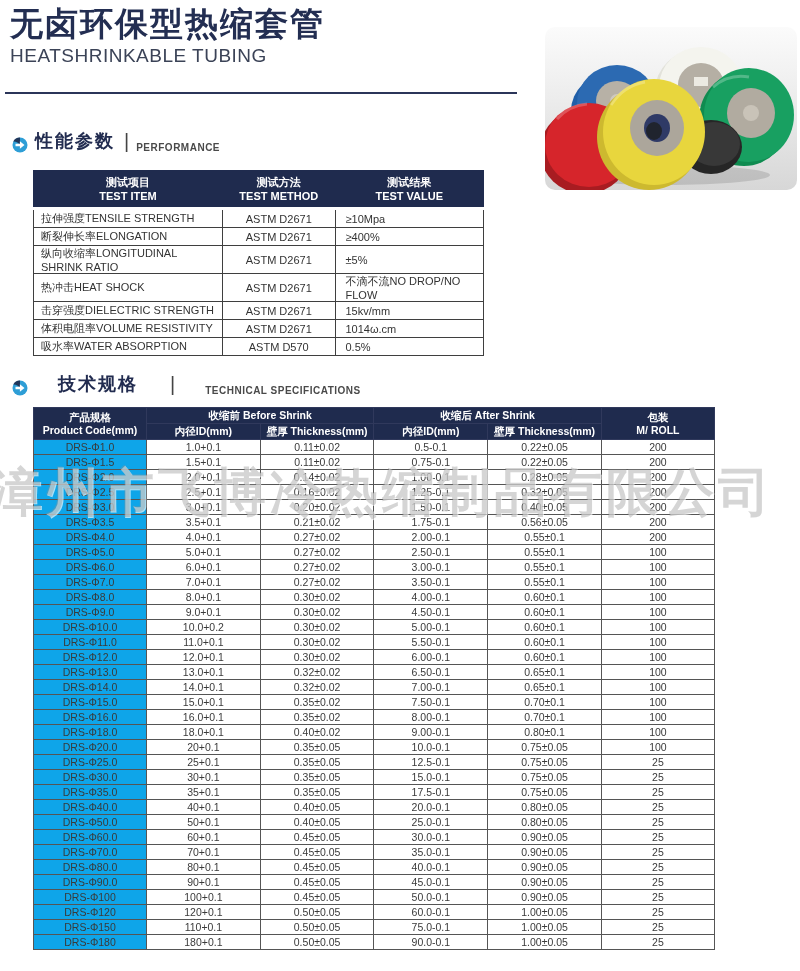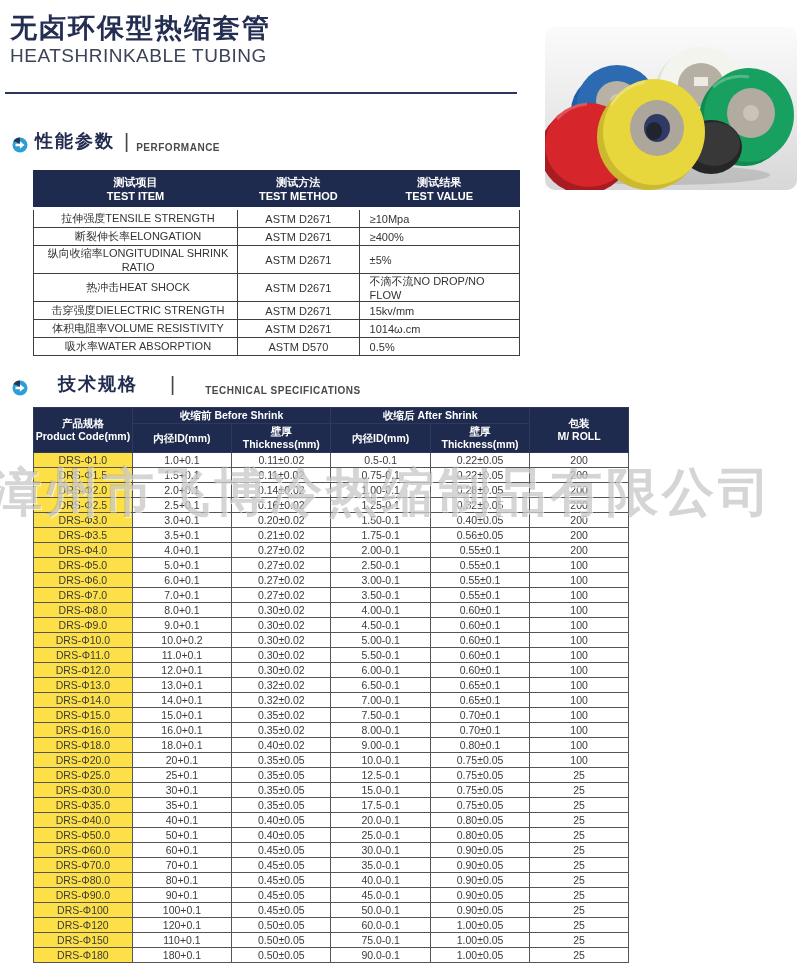--- a/index.html
+++ b/index.html
@@ -1,20 +1,20 @@
 <!DOCTYPE html>
 <html><head>
 <meta charset="utf-8">
 <style>
   html,body{margin:0;padding:0;background:#fff;}
   body{font-family:"Liberation Sans","DejaVu Sans",sans-serif;-webkit-font-smoothing:antialiased;}
   .page{position:relative;width:800px;height:971px;background:#fff;overflow:hidden;}
 
   
-  .title-cn{position:absolute;left:10px;top:10px;font-size:27px;font-weight:bold;
+  .title-cn{position:absolute;left:10px;top:2px;font-size:33px;font-weight:bold;
             color:#232e52;letter-spacing:2px;}
   .title-en{position:absolute;left:10px;top:45px;font-size:19px;line-height:21px;
             color:#3b4357;letter-spacing:.5px;font-weight:500;}
   .head-rule{position:absolute;left:5px;top:92px;width:512px;height:2px;background:#2b3559;}
 
   
   .product-photo{position:absolute;left:545px;top:27px;width:252px;height:163px;
                  border-radius:10px;overflow:hidden;
                  background:linear-gradient(180deg,#fbfbfb 0%,#ececec 45%,#d7d7d7 100%);}
   .product-photo svg{display:block;}
@@ -22,37 +22,37 @@
   
   .sec-head{position:absolute;display:flex;align-items:flex-end;gap:7px;}
   .sec-head .cn{font-size:18px;font-weight:bold;color:#222c50;letter-spacing:2px;}
   .sec-head .bar{color:#444;font-size:20px;font-weight:400;margin-left:2px;}
   .sec-head .en{font-size:10px;font-weight:bold;color:#4a4a4a;letter-spacing:.5px;}
   .sec-head.performance{left:12px;top:129px;}
   .sec-head.specs{left:12px;top:372px;gap:30px;}
 
   
   table{border-collapse:collapse;table-layout:fixed;}
-  .perf-table{position:absolute;left:33px;top:170px;width:487px;font-size:11px;color:#333;}
+  .perf-table{position:absolute;left:33px;top:170px;width:451px;font-size:11px;color:#333;}
   .perf-table th{background:#1f2b4e;color:#fff;font-weight:bold;font-size:11px;
                  padding:4px 2px;line-height:14px;border:1px solid #1f2b4e;}
   .perf-table thead tr{border-bottom:3px solid #fff;}
   .perf-table td{border:1px solid #3f3f3f;height:17px;padding:0 2px;background:#fff;}
-  .perf-table td:nth-child(1){padding-left:7px;text-align:center;}
+  .perf-table td:nth-child(1){padding-left:7px;text-align:left;}
   .perf-table td:nth-child(2){text-align:center;}
   .perf-table td:nth-child(3){padding-left:10px;text-align:left;}
   .perf-table{border:1px solid #2a2a2a;}
 
   
-  .spec-table{position:absolute;left:33px;top:407px;width:596px;font-size:10.5px;color:#3a3a3a;
+  .spec-table{position:absolute;left:33px;top:407px;width:682px;font-size:10.5px;color:#3a3a3a;
               border:1px solid #2a2a2a;}
   .spec-table th{background:#1f2b4e;color:#fff;font-weight:bold;font-size:10.5px;
                  padding:1px 0;line-height:13px;border:1px solid #30395c;}
   .spec-table td{border:1px solid #555;height:14px;padding:0;text-align:center;background:#fff;line-height:14px;}
-  .spec-table td.pcode{background:#fde047;margin-left:24px;}
+  .spec-table td.pcode{background:#0ea5e9;margin-left:24px;}
   .spec-table .sub{font-weight:bold;}
 
   
   .watermark{position:absolute;left:-10px;top:458px;width:820px;z-index:6;
              font-size:52px;font-weight:bold;letter-spacing:4px;white-space:nowrap;
              color:rgba(145,145,145,.38);text-shadow:1px 1px 0 rgba(255,255,255,.65);
              pointer-events:none;}
 </style>
 </head>
 <body>

